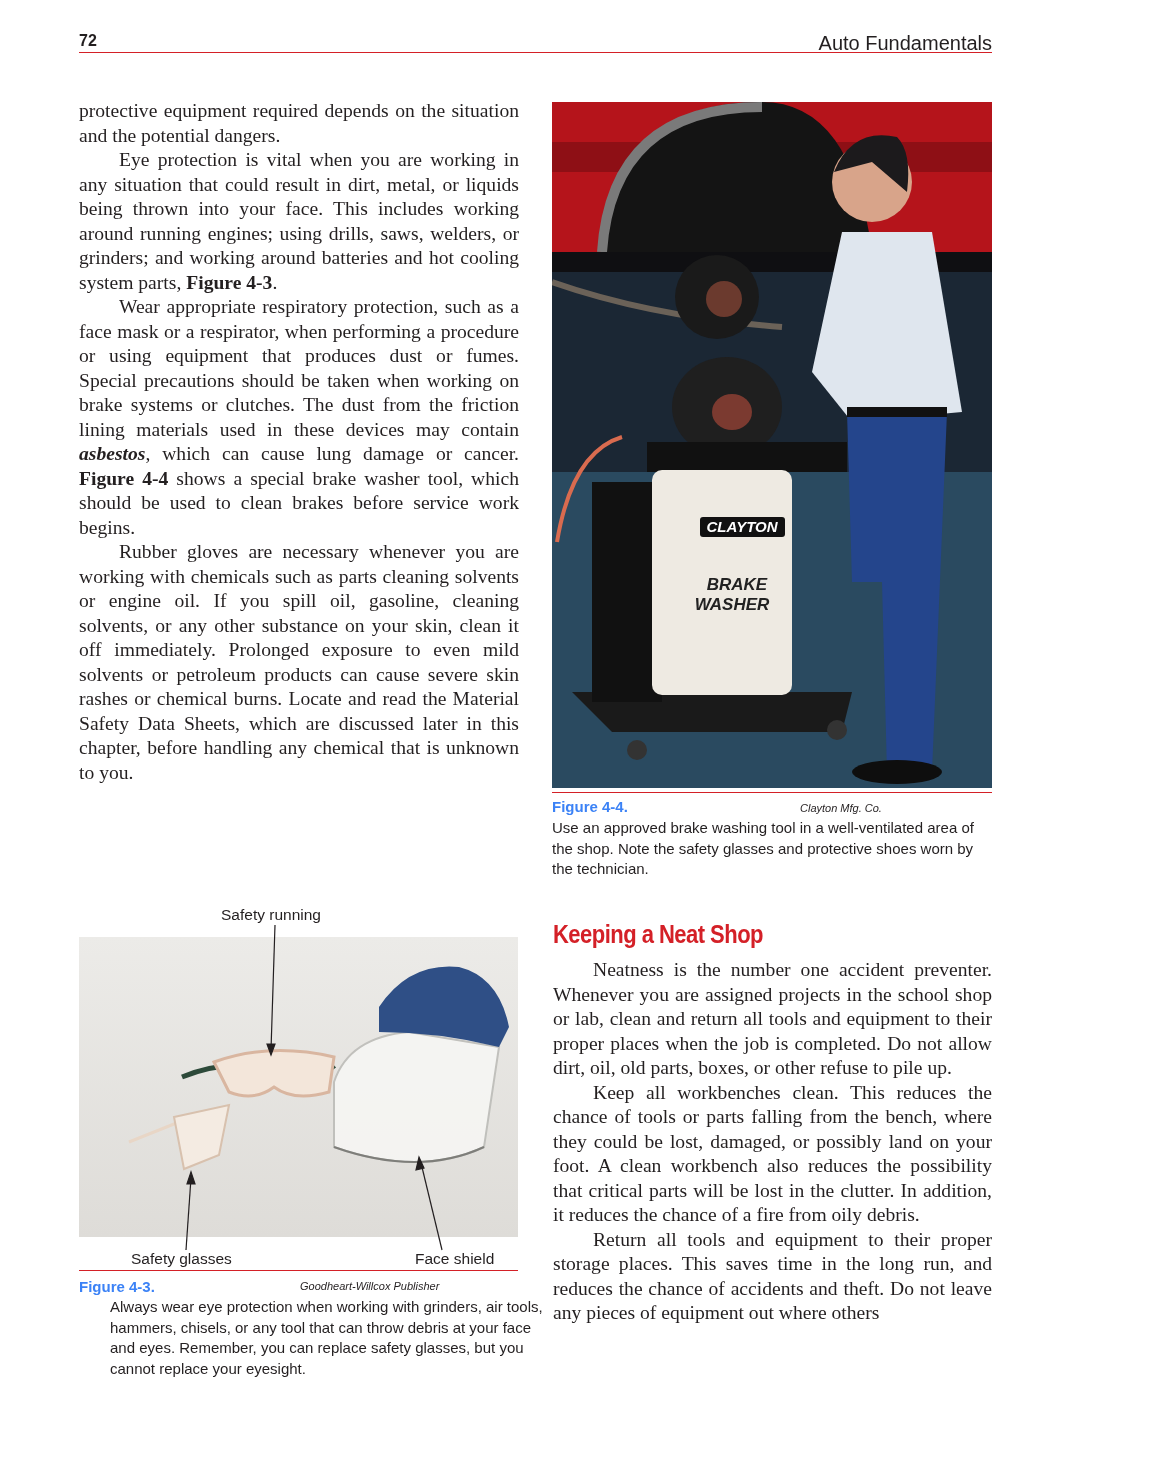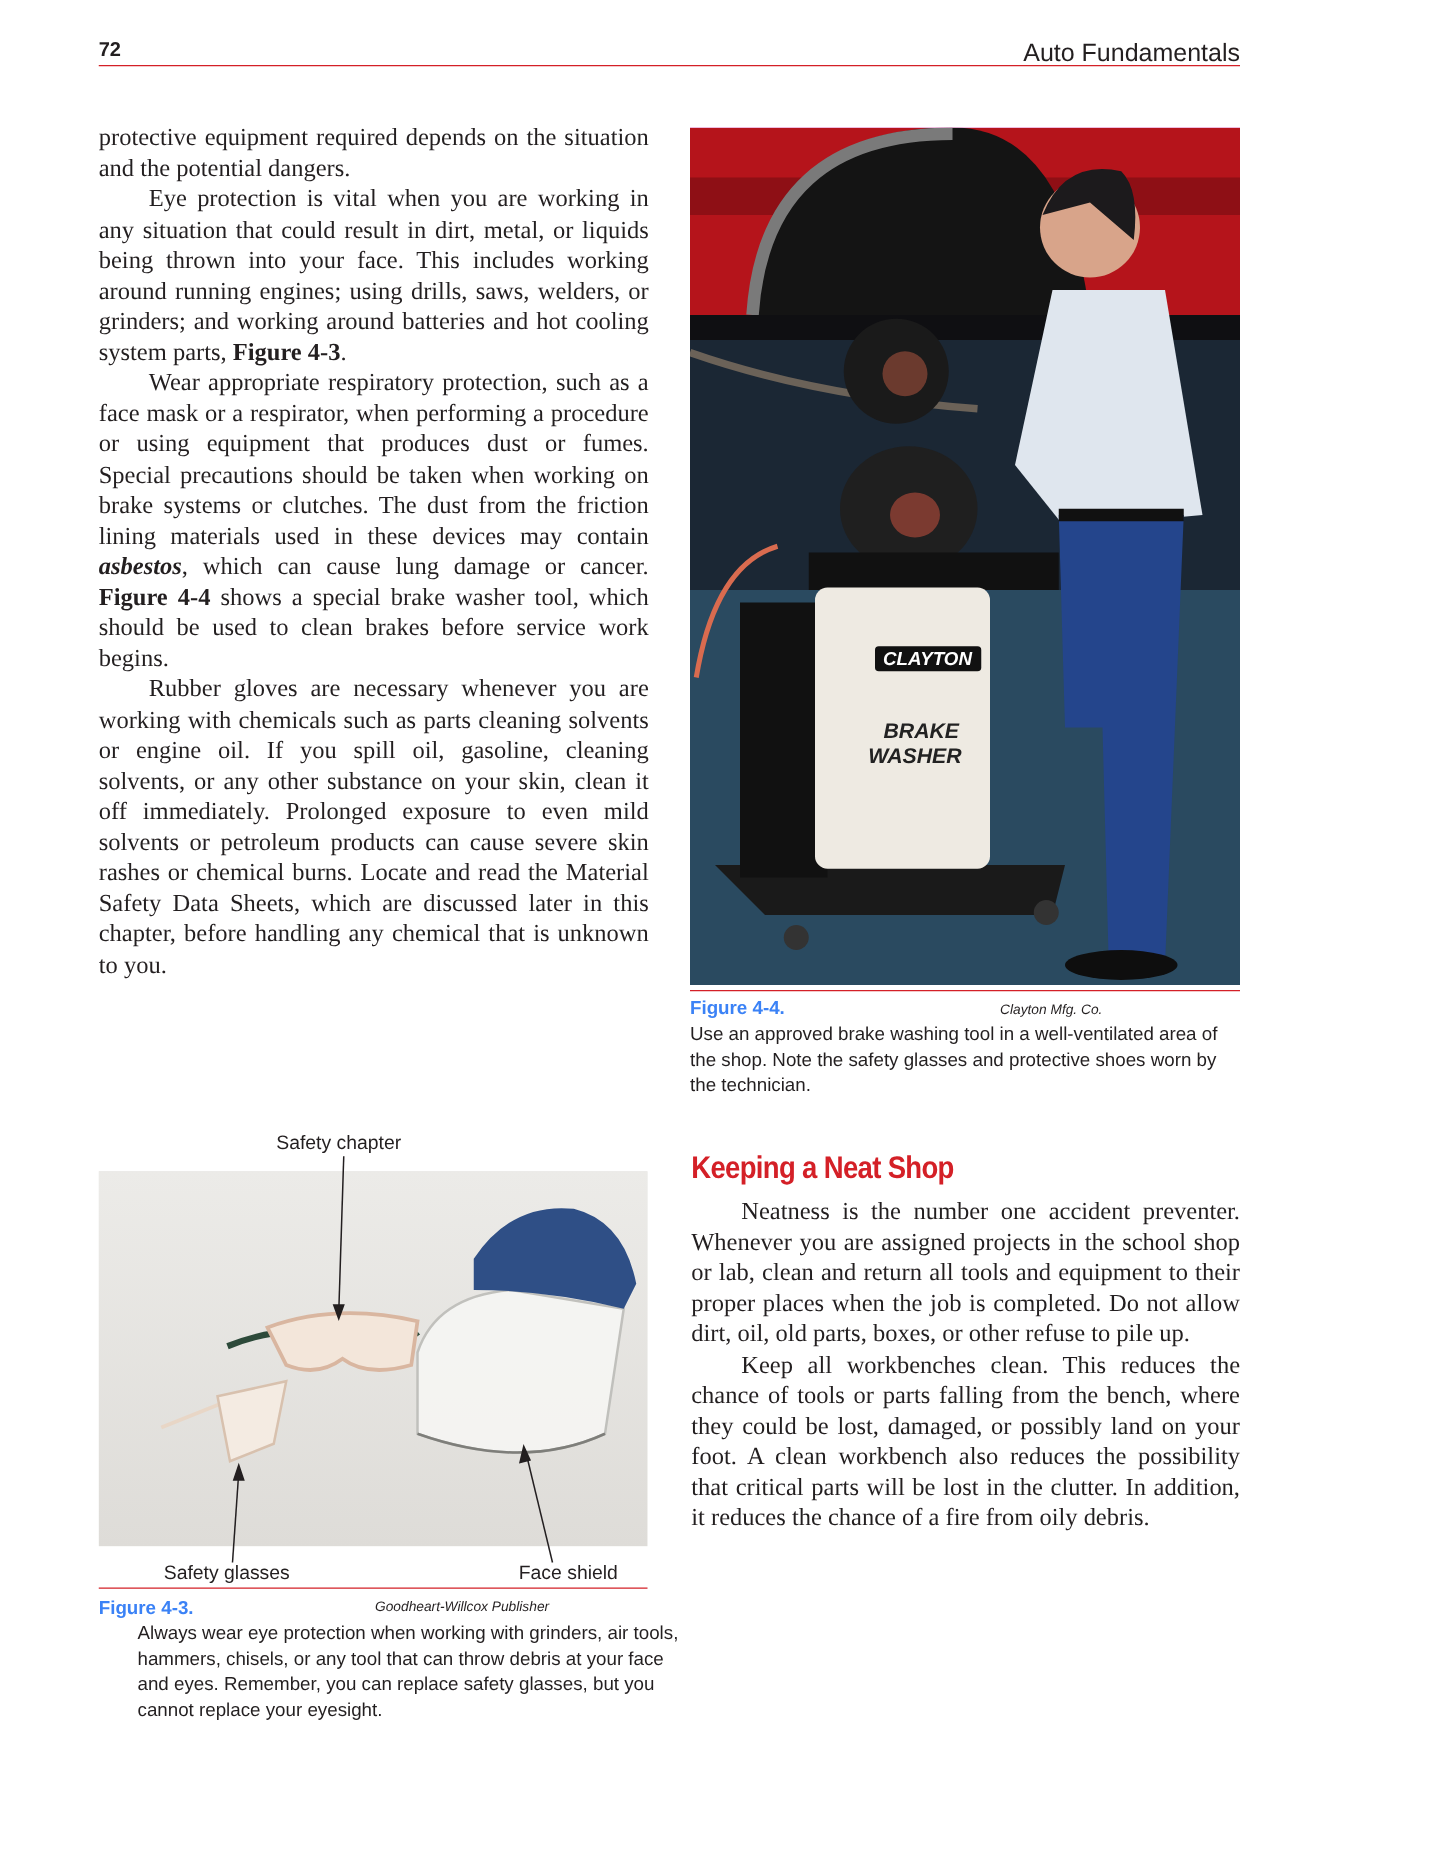--- a/index.html
+++ b/index.html
@@ -16,21 +16,21 @@
   .col p.ind { text-indent: 40px; }
   .left-col { left: 79px; top: 99px; width: 440px; }
   .right-col { left: 553px; top: 958px; width: 439px; }
   b.fig { font-weight: bold; }
   i.term { font-weight: bold; font-style: italic; }
 
   
   .sec-h { position: absolute; left: 553px; top: 920px; font-family: "Liberation Sans", sans-serif; font-weight: bold; font-size: 25px; color: #d42027; letter-spacing: -0.6px; transform: scaleX(0.88); transform-origin: left; }
 
   
-  .photo44 { position: absolute; left: 552px; top: 102px; width: 440px; height: 686px; overflow: hidden; background: #f0abfc; }
+  .photo44 { position: absolute; left: 552px; top: 102px; width: 440px; height: 686px; overflow: hidden; background: #bef264; }
   .cap-rule { position: absolute; height: 0; border-top: 1.5px solid #d42027; }
   .cap-label { position: absolute; font-family: "Liberation Sans", sans-serif; font-weight: bold; color: #3b82f6; font-size: 15px; }
   .cap-credit { position: absolute; font-family: "Liberation Sans", sans-serif; font-style: italic; font-size: 11px; text-align: left; }
   .cap-text { position: absolute; font-family: "Liberation Sans", sans-serif; font-size: 15px; line-height: 20.5px; }
 
   
   .photo43 { position: absolute; left: 79px; top: 937px; width: 439px; height: 300px; overflow: hidden; background: #e6e5e2; }
   .callout { position: absolute; font-family: "Liberation Sans", sans-serif; font-size: 15.5px; }
   .leaders { position: absolute; left: 0; top: 0; width: 1156px; height: 1479px; pointer-events: none; }
 </style>
@@ -99,23 +99,24 @@
 
 <div class="cap-rule" style="left:552px; top:792px; width:440px;"></div>
 <div class="cap-label" style="left:552px; top:798px;">Figure 4-4.</div>
 <div class="cap-credit" style="left:800px; top:802px; width:192px;">Clayton Mfg. Co.</div>
 <div class="cap-text" style="left:552px; top:818px; width:440px;">Use an approved brake washing tool in a well-ventilated area of the shop. Note the safety glasses and protective shoes worn by the technician.</div>
 
 <div class="sec-h">Keeping a Neat Shop</div>
 <div class="col right-col">
   <p class="ind">Neatness is the number one accident preventer. Whenever you are assigned projects in the school shop or lab, clean and return all tools and equipment to their proper places when the job is completed. Do not allow dirt, oil, old parts, boxes, or other refuse to pile up.</p>
   <p class="ind">Keep all workbenches clean. This reduces the chance of tools or parts falling from the bench, where they could be lost, damaged, or possibly land on your foot. A clean workbench also reduces the possibility that critical parts will be lost in the clutter. In addition, it reduces the chance of a fire from oily debris.</p>
+  <p class="ind">Return all tools and equipment to their proper storage places. This saves time in the long run, and reduces the chance of accidents and theft. Do not leave any pieces of equipment out where others</p>
 </div>
 
-<div class="callout" style="left:221px; top:906px;">Safety chapter</div>
+<div class="callout" style="left:221px; top:906px;">Safety running</div>
 
 <div class="photo43">
   <svg width="439" height="300" viewBox="0 0 439 300">
     <defs>
       <linearGradient id="bg43" x1="0" y1="0" x2="0" y2="1">
         <stop offset="0" stop-color="#ecebe8"></stop>
         <stop offset="1" stop-color="#dedcd8"></stop>
       </linearGradient>
     </defs>
     <rect width="439" height="300" fill="url(#bg43)"></rect>

